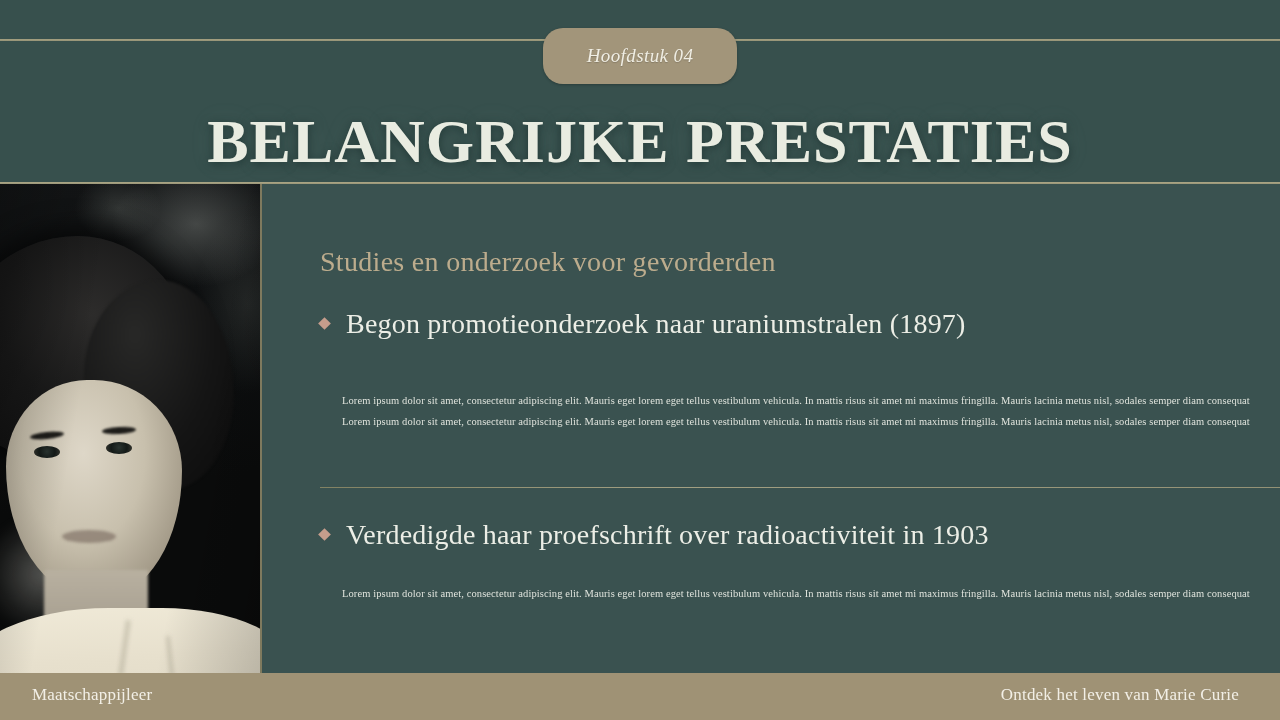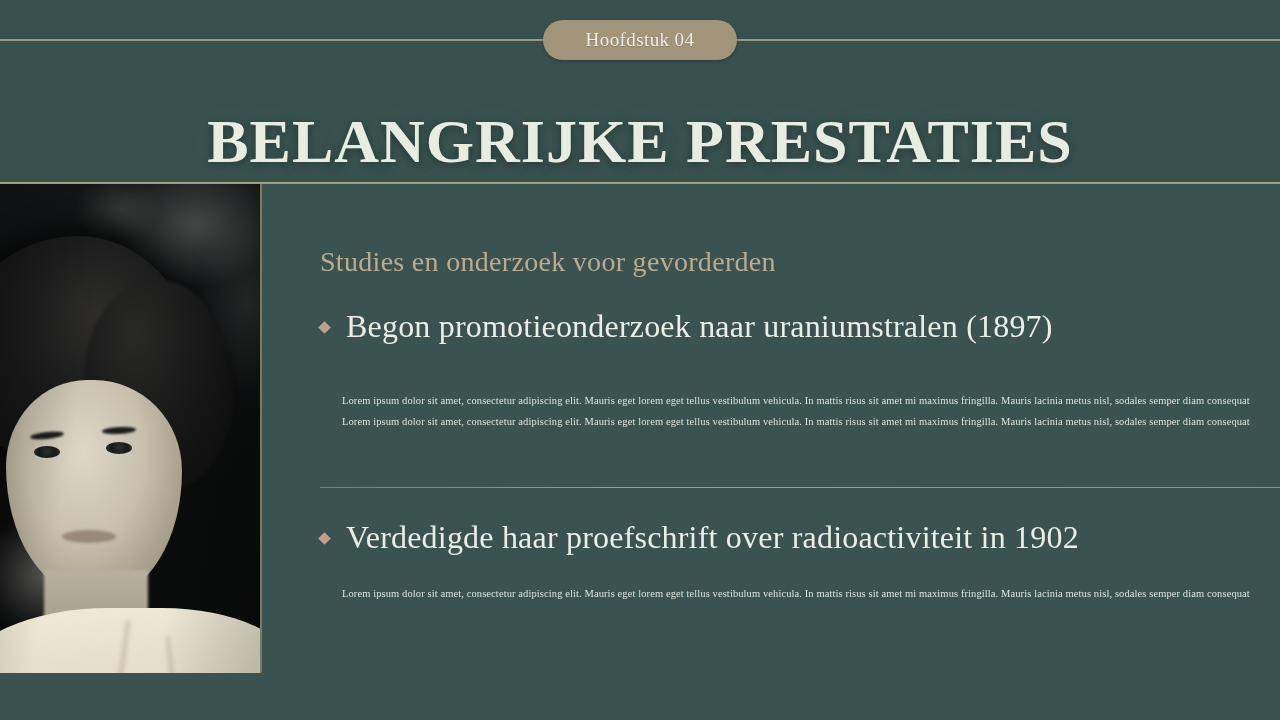--- a/index.html
+++ b/index.html
@@ -37,29 +37,30 @@
     top: 39px;
     width: 1280px;
     height: 2px;
     background: linear-gradient(to bottom, #9a9573 0%, #bdb694 50%, #8b8768 100%);
     opacity: .9;
   }
 
   .chapter-pill {
     position: absolute;
     left: 543px;
-    top: 20px;
+    top: 28px;
     width: 194px;
-    height: 40px;
+    height: 56px;
     border-radius: 20px;
     background: #a2957a;
     display: flex;
     align-items: center;
     justify-content: center;
     box-shadow: 0 1px 3px rgba(0,0,0,.25);
+    font-style: italic;
   }
 
   .chapter-pill-label {
     font-size: 19px;
     letter-spacing: .4px;
     color: #f0eee4;
     font-family: "Liberation Serif", "DejaVu Serif", serif;
     text-shadow: 0 1px 1px rgba(0,0,0,.18);
   }
 
@@ -270,21 +271,21 @@
     height: 9px;
     background: #c59d8c;
     transform: rotate(45deg);
     margin-right: 17px;
     position: relative;
     top: -5px;
     flex: 0 0 auto;
   }
 
   .bullet-text {
-    font-size: 32px;
+    font-size: 28px;
     color: #eceee6;
     letter-spacing: .2px;
     white-space: nowrap;
   }
 
   .para {
     position: absolute;
     left: 80px;
     width: 910px;
     font-size: 10.5px;
@@ -379,20 +380,24 @@
       <span class="bullet-text">Begon promotieonderzoek naar uraniumstralen (1897)</span>
     </div>
 
     <div class="para para-1">Lorem ipsum dolor sit amet, consectetur adipiscing elit. Mauris eget lorem eget tellus vestibulum vehicula. In mattis risus sit amet mi maximus fringilla. Mauris lacinia metus nisl, sodales semper diam consequat vitae.</div>
     <div class="para para-2">Lorem ipsum dolor sit amet, consectetur adipiscing elit. Mauris eget lorem eget tellus vestibulum vehicula. In mattis risus sit amet mi maximus fringilla. Mauris lacinia metus nisl, sodales semper diam consequat vitae.</div>
 
     <div class="content-divider"></div>
 
     <div class="bullet-row bullet-row-2">
       <span class="bullet-diamond"></span>
-      <span class="bullet-text">Verdedigde haar proefschrift over radioactiviteit in 1902</span>
+      <span class="bullet-text">Verdedigde haar proefschrift over radioactiviteit in 1903</span>
     </div>
 
     <div class="para para-3">Lorem ipsum dolor sit amet, consectetur adipiscing elit. Mauris eget lorem eget tellus vestibulum vehicula. In mattis risus sit amet mi maximus fringilla. Mauris lacinia metus nisl, sodales semper diam consequat vitae.</div>
   </div>
 
+  <div class="footer">
+    <div class="footer-left">Maatschappijleer</div>
+    <div class="footer-right">Ontdek het leven van Marie Curie</div>
+  </div>
 
 </div>
 
 </body></html>

